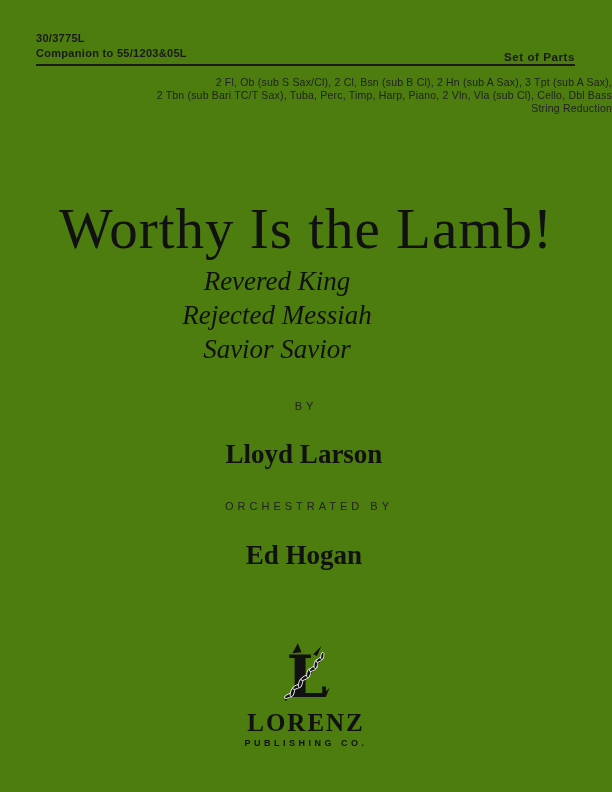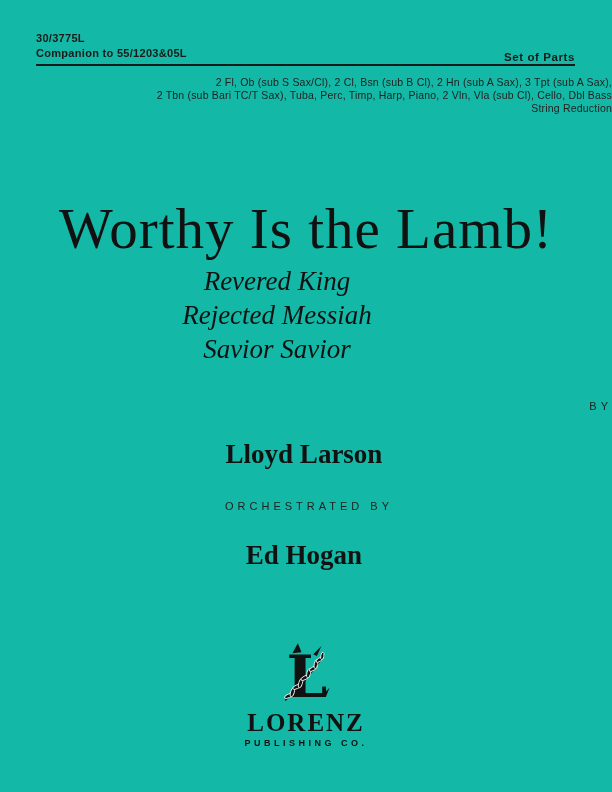--- a/index.html
+++ b/index.html
@@ -1,21 +1,21 @@
 <!DOCTYPE html>
 <html><head>
 <meta charset="utf-8">
 <style>
   * { margin: 0; padding: 0; box-sizing: border-box; }
   html, body { background: #ffffff; }
   .sheet {
     position: relative;
     width: 612px;
     height: 792px;
-    background: #14b8a6;
+    background: #4d7c0f;
     color: #1a1a1a;
     font-family: "Liberation Sans", sans-serif;
     overflow: hidden;
     margin: 0 auto;
   }
   
   .header-left {
     position: absolute;
     left: 36px;
     top: 31px;
@@ -84,21 +84,21 @@
   .small-caps-label {
     position: absolute;
     left: 0;
     width: 612px;
     text-align: center;
     font-size: 11px;
     font-weight: normal;
     letter-spacing: 4px;
     color: #222222;
   }
-  .by-label { top: 400px; text-align: right; }
+  .by-label { top: 400px; }
   .orch-label { top: 500px; padding-left: 6px; }
   .credit-name {
     position: absolute;
     left: 0;
     width: 608px;
     text-align: center;
     font-family: "Liberation Serif", serif;
     font-weight: bold;
     font-size: 27px;
     color: #111111;

